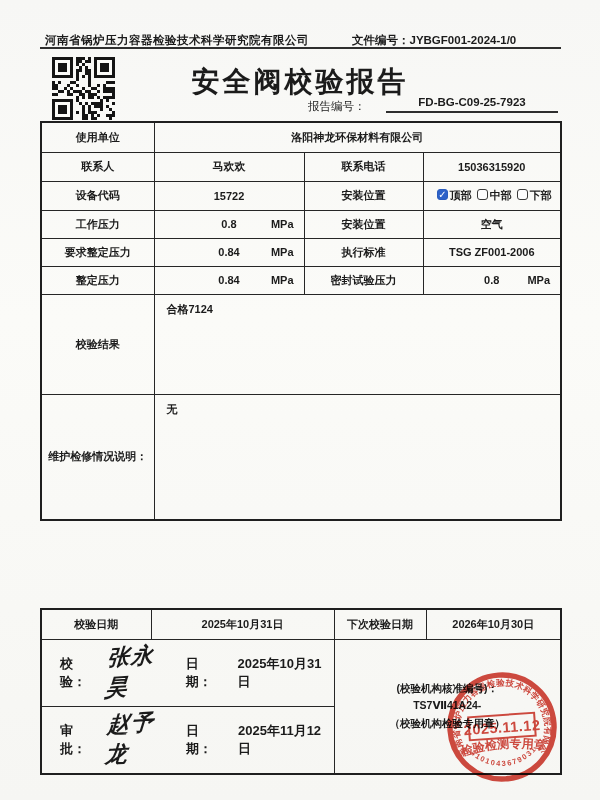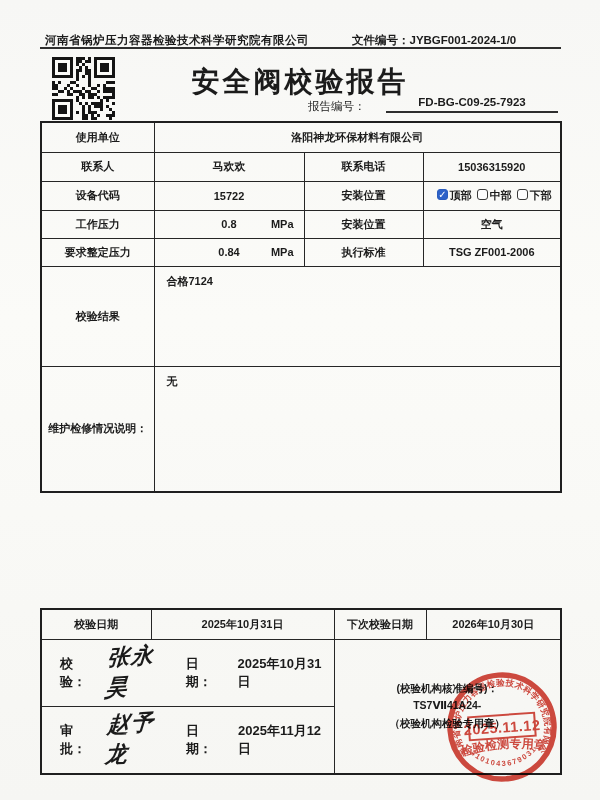--- a/index.html
+++ b/index.html
@@ -216,20 +216,26 @@
     <td class="pv"><span>0.8</span><span class="unit">MPa</span></td>
     <td>安装位置</td>
     <td>空气</td>
   </tr>
   <tr style="height:28px">
     <td>要求整定压力</td>
     <td class="pv"><span>0.84</span><span class="unit">MPa</span></td>
     <td>执行标准</td>
     <td>TSG ZF001-2006</td>
   </tr>
+  <tr style="height:28px">
+    <td>整定压力</td>
+    <td class="pv"><span>0.84</span><span class="unit">MPa</span></td>
+    <td>密封试验压力</td>
+    <td class="pv"><span>0.8</span><span class="unit">MPa</span></td>
+  </tr>
   <tr style="height:100px">
     <td>校验结果</td>
     <td colspan="3" class="topleft">合格7124</td>
   </tr>
   <tr style="height:126px">
     <td>维护检修情况说明：</td>
     <td colspan="3" class="topleft">无</td>
   </tr>
 </tbody>
   </table>

